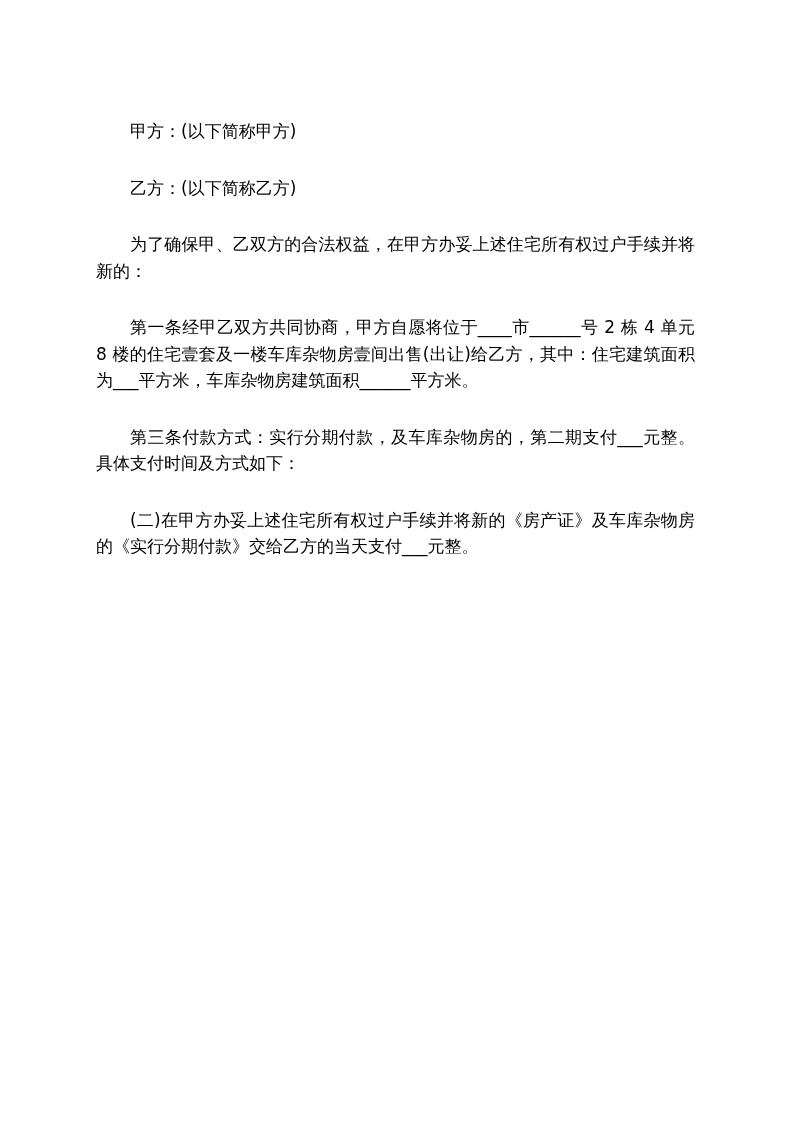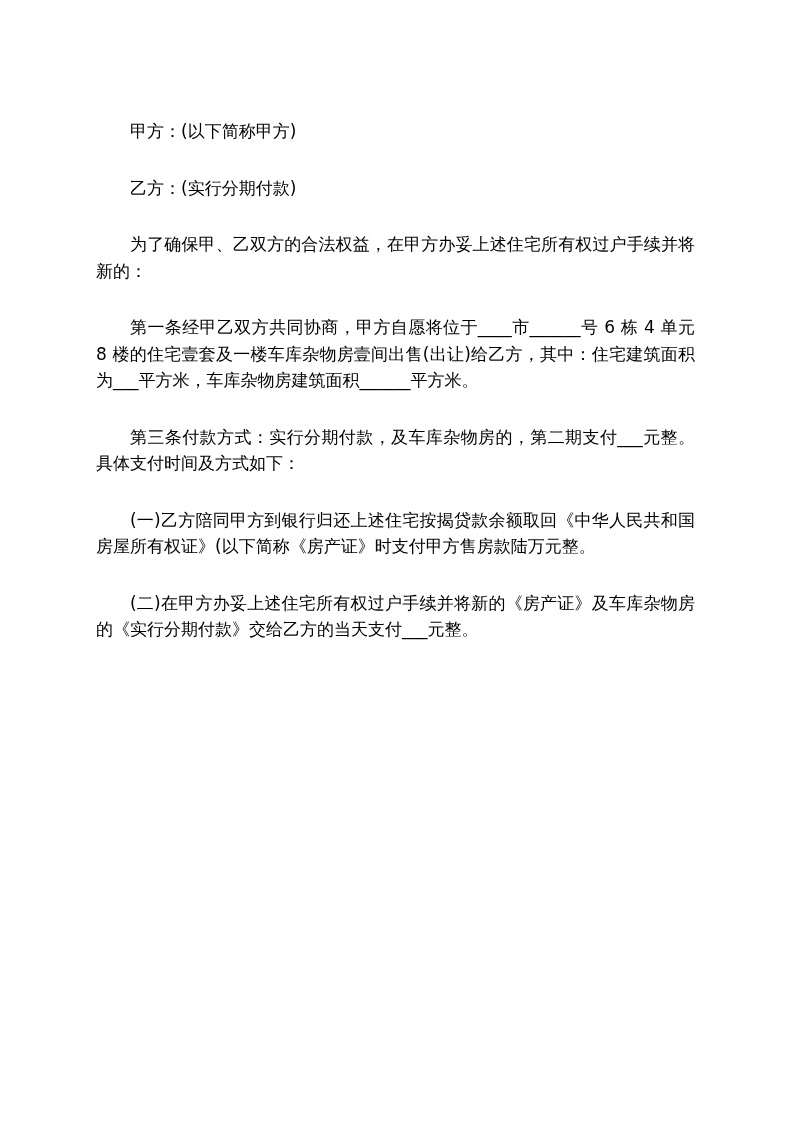--- a/index.html
+++ b/index.html
@@ -30,20 +30,19 @@
     text-align: justify;
     word-break: break-all;
   }
 </style>
 </head>
 <body>
 
 <div class="page">
   <div class="doc-body">
     <p>甲方：(以下简称甲方)</p>
-    <p>乙方：(实行分期付款)</p>
+    <p>乙方：(以下简称乙方)</p>
     <p>为了确保甲、乙双方的合法权益，在甲方办妥上述住宅所有权过户手续并将新的：</p>
-    <p>第一条经甲乙双方共同协商，甲方自愿将位于____市______号 6 栋 4 单元 8 楼的住宅壹套及一楼车库杂物房壹间出售(出让)给乙方，其中：住宅建筑面积为___平方米，车库杂物房建筑面积______平方米。</p>
+    <p>第一条经甲乙双方共同协商，甲方自愿将位于____市______号 2 栋 4 单元 8 楼的住宅壹套及一楼车库杂物房壹间出售(出让)给乙方，其中：住宅建筑面积为___平方米，车库杂物房建筑面积______平方米。</p>
     <p>第三条付款方式：实行分期付款，及车库杂物房的，第二期支付___元整。具体支付时间及方式如下：</p>
-    <p>(一)乙方陪同甲方到银行归还上述住宅按揭贷款余额取回《中华人民共和国房屋所有权证》(以下简称《房产证》时支付甲方售房款陆万元整。</p>
     <p>(二)在甲方办妥上述住宅所有权过户手续并将新的《房产证》及车库杂物房的《实行分期付款》交给乙方的当天支付___元整。</p>
   </div>
 </div>
 
 </body></html>

